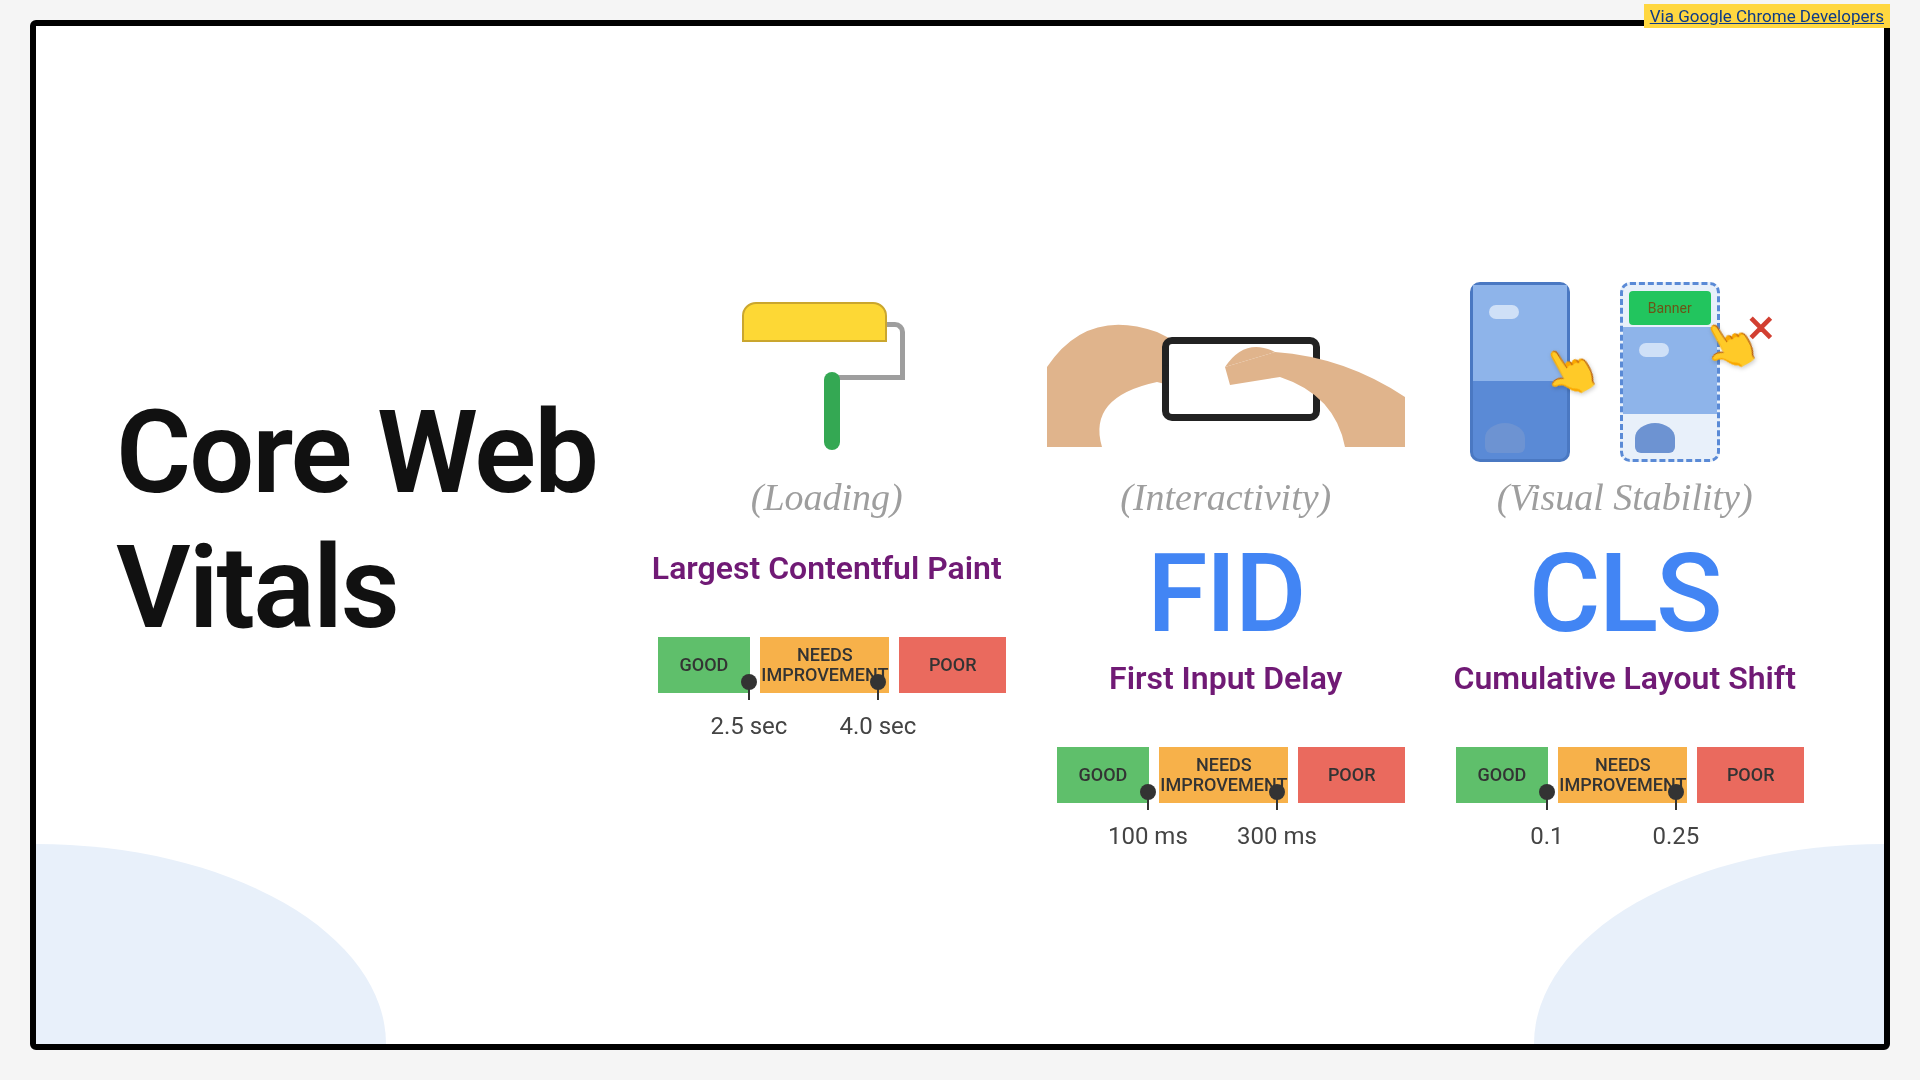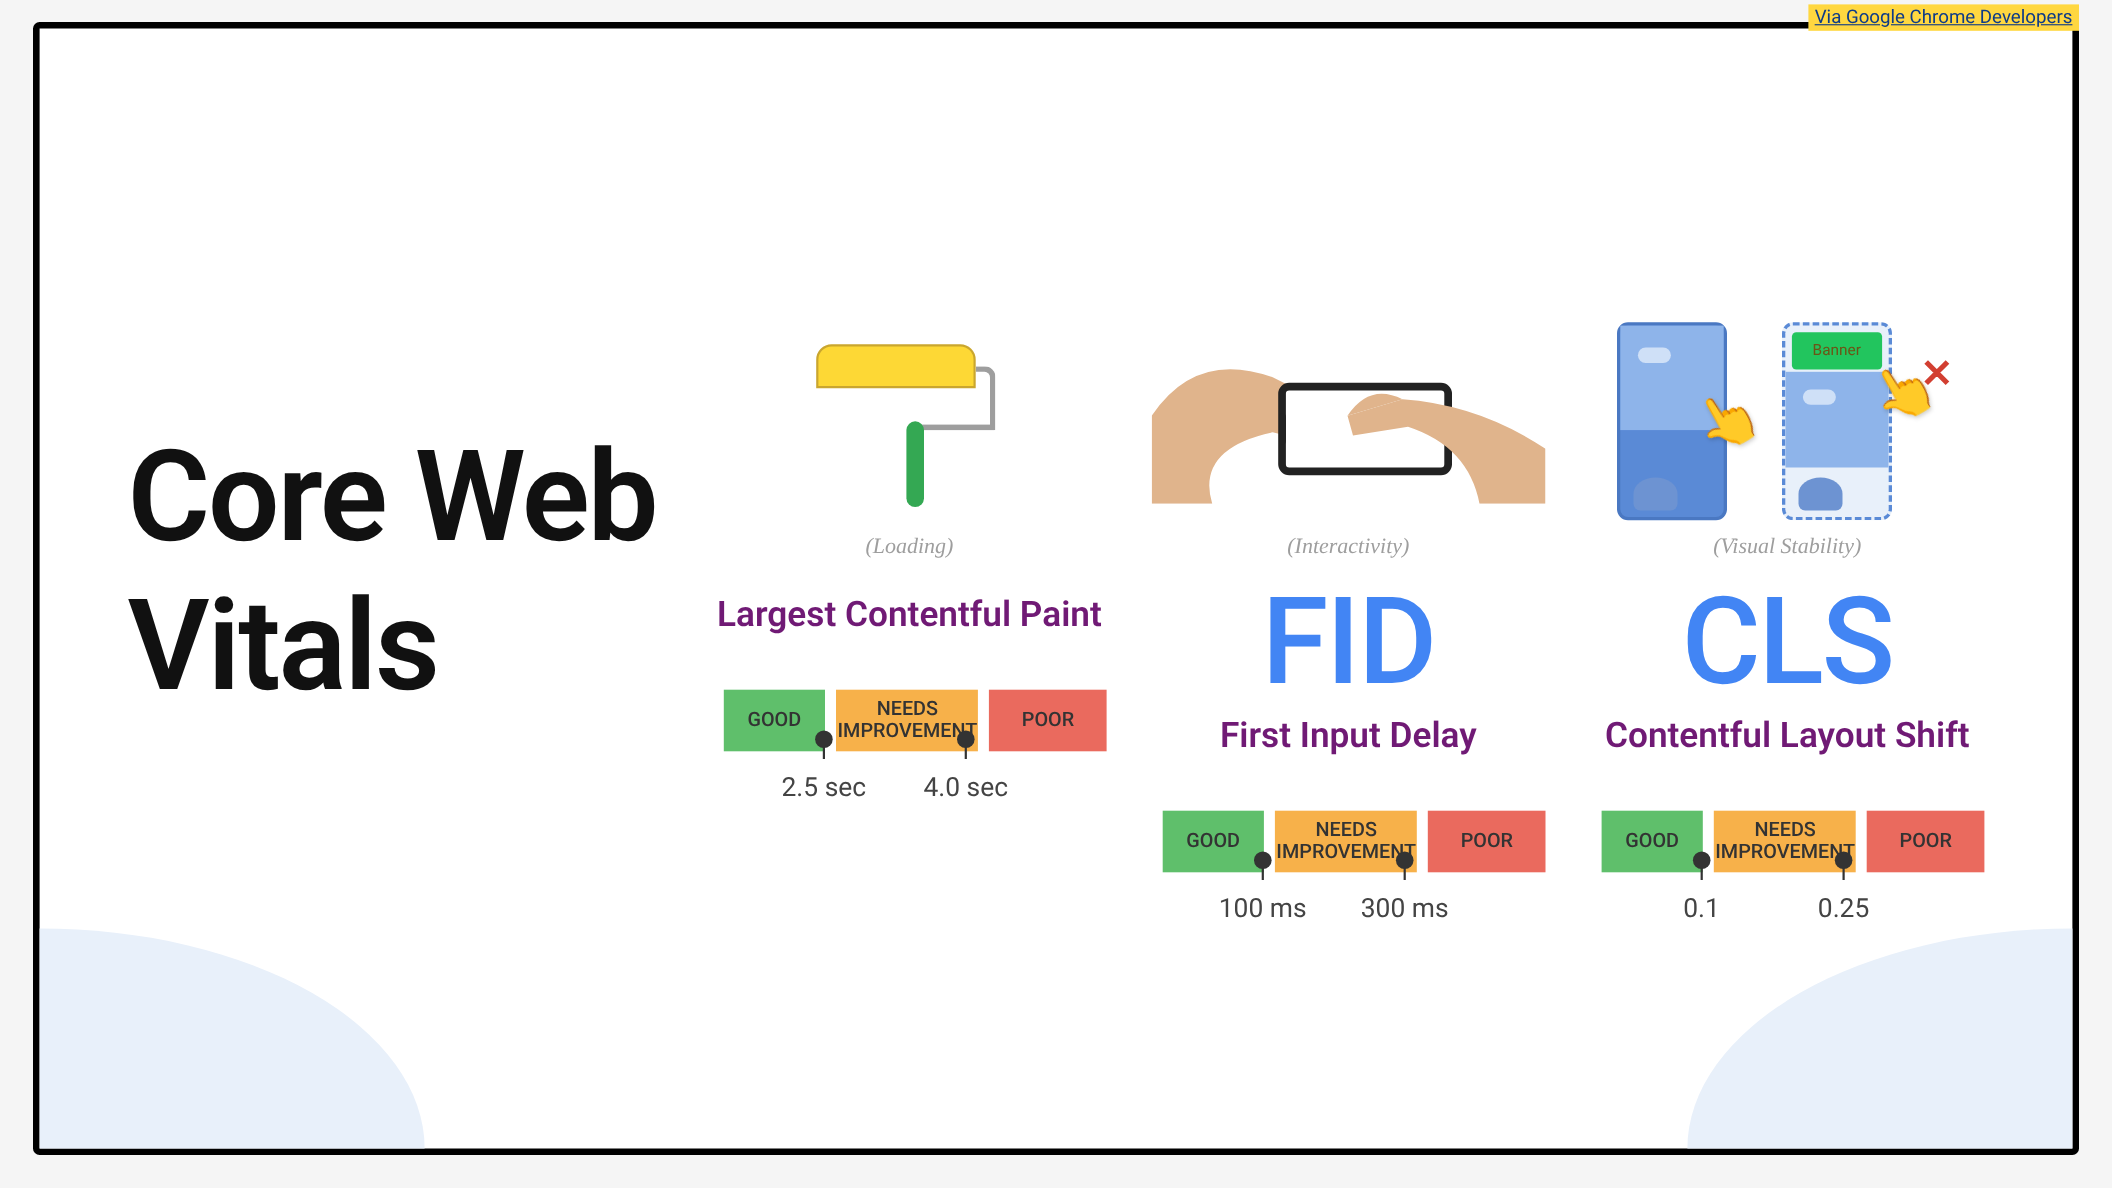--- a/index.html
+++ b/index.html
@@ -68,21 +68,21 @@
     align-items: center;
   }
   .icon-area {
     height: 190px;
     width: 100%;
     display: flex;
     align-items: center;
     justify-content: center;
   }
   .caption {
-    font-size: 20px;
+    font-size: 38px;
     color: #9e9e9e;
     font-style: italic;
     font-family: Georgia, 'Times New Roman', serif;
     margin: 8px 0 20px 0;
   }
   .abbr {
     font-size: 110px;
     font-weight: 500;
     color: #4285f4;
     letter-spacing: -2px;
@@ -265,21 +265,21 @@
               <div class="cat"></div>
             <div class="banner">Banner</div>
           </div>
           <div class="pointer1">👆</div>
           <div class="pointer2">👆</div>
           <div class="x">✕</div>
         </div>
       </div>
       <div class="caption">(Visual Stability)</div>
       <div class="abbr">CLS</div>
-      <div class="fullname">Contentful Layout Shift</div>
+      <div class="fullname">Cumulative Layout Shift</div>
       <div class="bar-wrap">
         <div class="bar">
           <div class="seg good">GOOD</div>
           <div class="seg needs">NEEDS IMPROVEMENT</div>
           <div class="seg poor">POOR</div>
         </div>
         <div class="tick t1">
             <span class="lbl">0.1</span>
           </div>
         <div class="tick t2">

